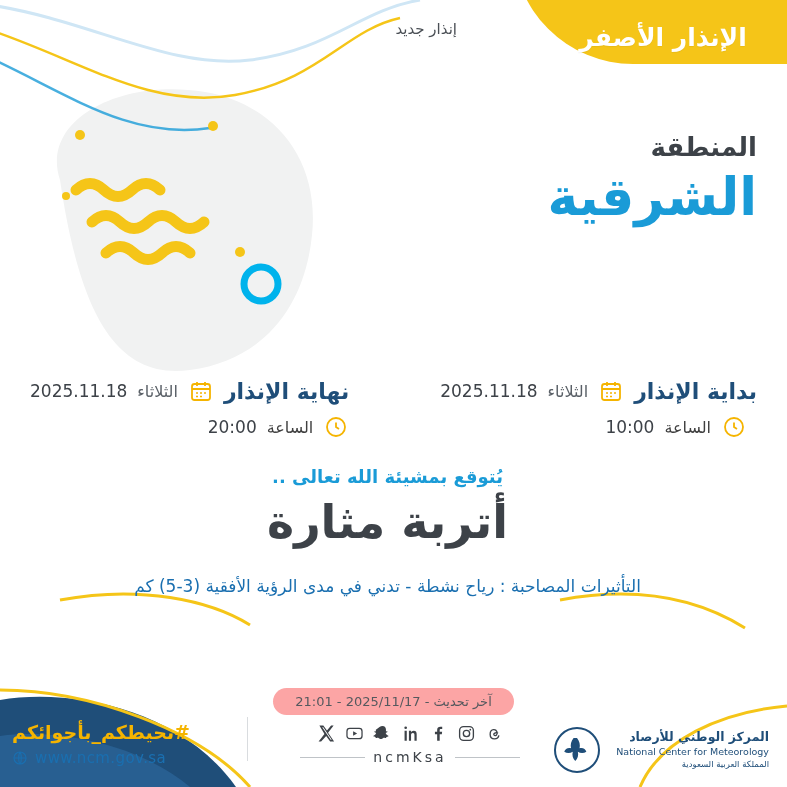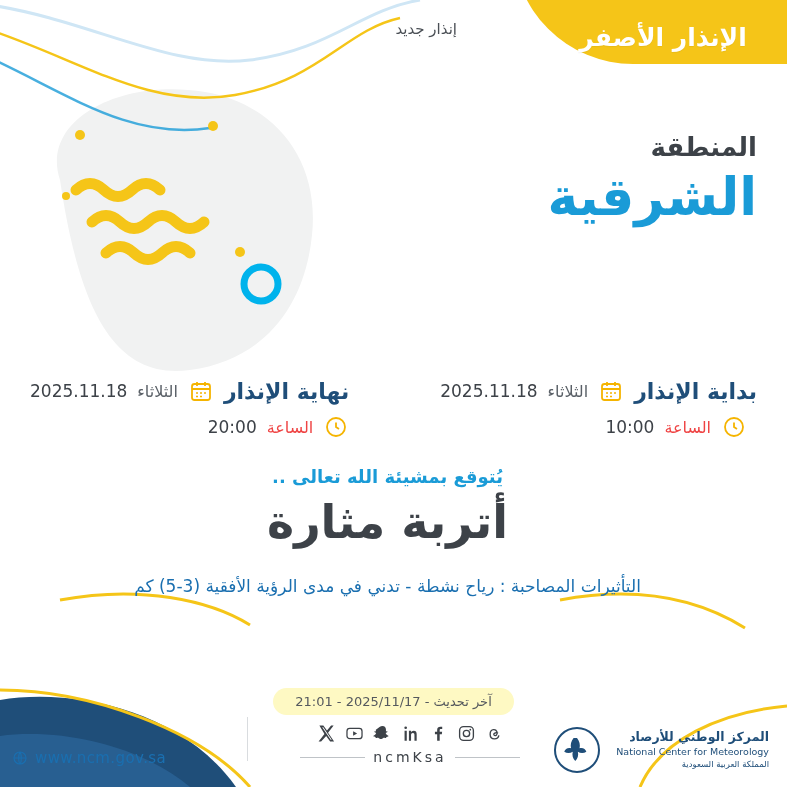--- a/index.html
+++ b/index.html
@@ -103,21 +103,21 @@
     color: #5a6067;
     font-size: 16px;
     white-space: nowrap;
   }
   .time-date {
     color: #3d4248;
     font-size: 17px;
     white-space: nowrap;
   }
   .time-sub { display: flex; flex-direction: row; align-items: center; gap: 10px; padding-right: 0; }
-  .time-hourlabel { color: #ef4444; font-size: 16px; }
+  .time-hourlabel { color: #404040; font-size: 16px; }
   .time-hour { color: #3d4248; font-size: 17px; }
   .spacer-title { width: 0; }
 
   
   .pheno {
     position: absolute;
     top: 466px; left: 0; right: 12px;
     text-align: center;
     direction: rtl;
   }
@@ -141,21 +141,21 @@
     line-height: 1.8;
   }
 
   
   .update-pill {
     position: absolute;
     top: 688px; left: 0; right: 0;
     display: flex; justify-content: center;
   }
   .update-pill .pill {
-    background: #fef9c3;
+    background: #fca5a5;
     color: #55595e;
     font-size: 13px;
     border-radius: 14px;
     padding: 6px 22px;
     direction: rtl;
   }
 
   
   .footer { position: absolute; left: 0; right: 0; bottom: 0; height: 90px; }
 
@@ -371,20 +371,21 @@
       <div class="handle-row">
         <span class="handle-line"></span>
         <span class="handle">ncmKsa</span>
         <span class="handle-line"></span>
       </div>
     </div>
 
     <div class="vsep"></div>
 
     <div class="footer-right">
+      <div class="hashtag">#نحيطكم_بأجوائكم</div>
       <div class="web-row">
         <span class="globe">
           <svg viewBox="0 0 24 24" width="16" height="16" fill="none" stroke="currentColor" stroke-width="1.7">
               <circle cx="12" cy="12" r="9"></circle>
               <path d="M3 12h18M12 3c2.6 3 2.6 15 0 18M12 3c-2.6 3-2.6 15 0 18"></path>
             </svg>
         </span>
         <span class="web">www.ncm.gov.sa</span>
       </div>
     </div>

